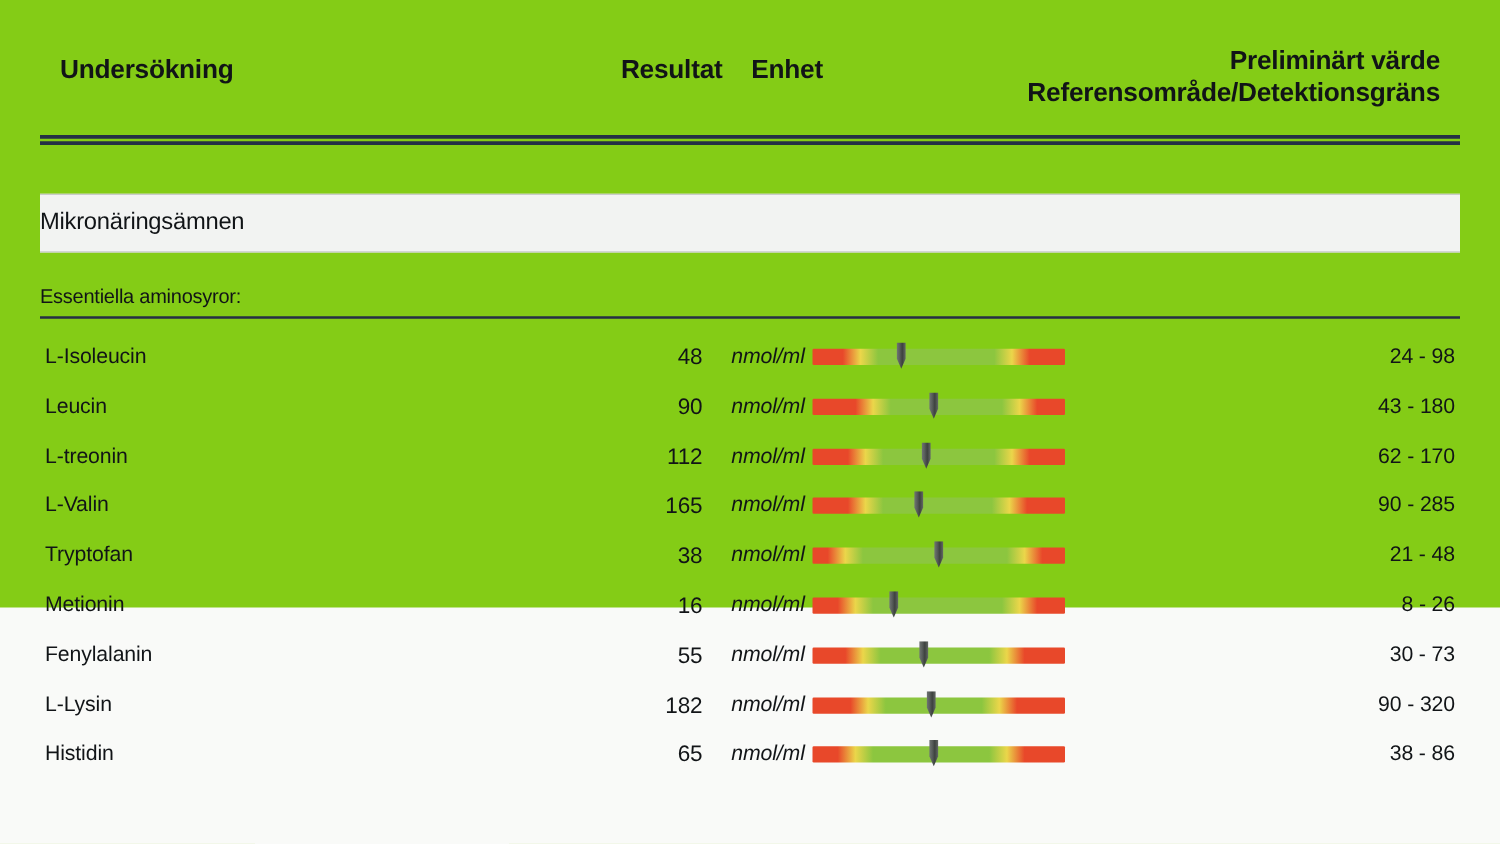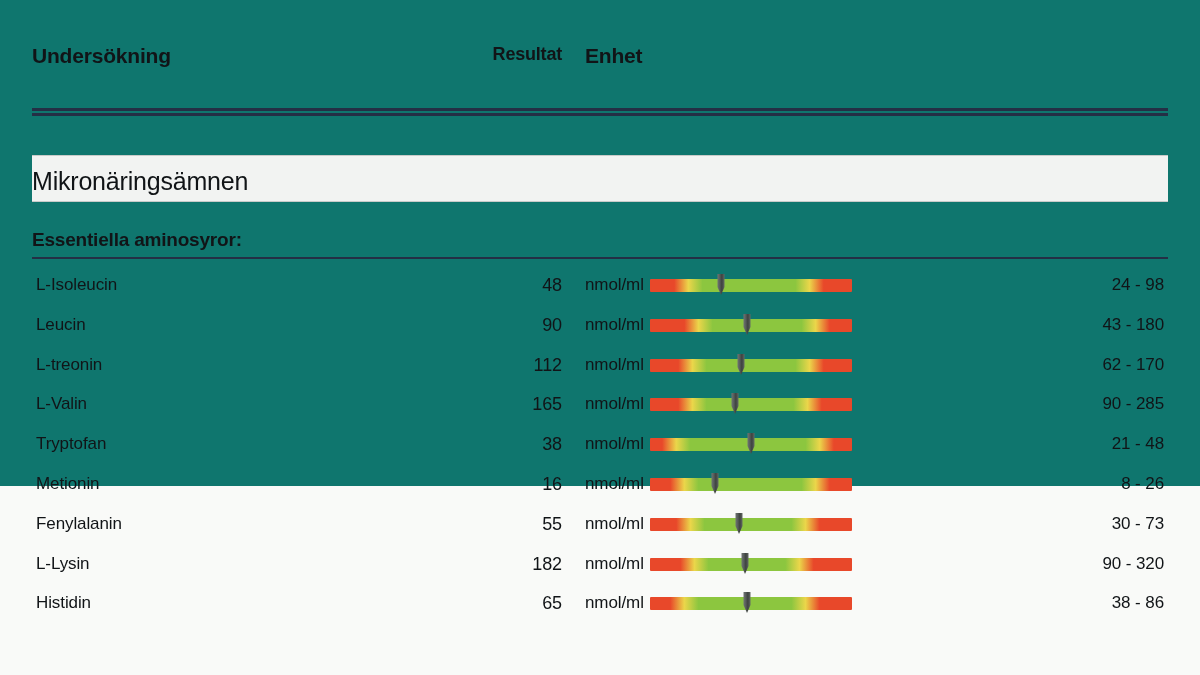--- a/index.html
+++ b/index.html
@@ -10,22 +10,22 @@
     background: #f9faf8;
     font-family: "Liberation Sans", sans-serif;
     color: #111417;
     overflow: hidden;
   }
 
   .page {
     position: relative;
     width: 1200px;
     height: 486px;
-    background: #0f766e;
-    padding: 0 32px;
+    background: #84cc16;
+    padding: 0 48px;
   }
 
   
   .table-header {
     position: relative;
     height: 72px;
     padding-top: 36px;
   }
   .hdr-undersokning {
     position: absolute;
@@ -34,21 +34,21 @@
     font-size: 21px;
     font-weight: bold;
     letter-spacing: -0.2px;
   }
   .hdr-resultat {
     position: absolute;
     left: 410px;
     top: 44px;
     width: 120px;
     text-align: right;
-    font-size: 18px;
+    font-size: 21px;
     font-weight: bold;
     letter-spacing: -0.2px;
   }
   .hdr-enhet {
     position: absolute;
     left: 553px;
     top: 44px;
     font-size: 21px;
     font-weight: bold;
     letter-spacing: -0.2px;
@@ -90,35 +90,35 @@
     top: 155px;
     height: 47px;
     background: #f2f3f2;
     border-top: 1px solid #c9cbc9;
     border-bottom: 1px solid #c9cbc9;
   }
   .section-band .label {
     position: absolute;
     left: 0;
     top: 11px;
-    font-size: 25px;
+    font-size: 19px;
     font-weight: 400;
     letter-spacing: -0.2px;
   }
 
   
   .subsection {
     position: absolute;
     left: 32px;
     right: 32px;
     top: 229px;
   }
   .subsection .label {
-    font-size: 19px;
-    font-weight: bold;
+    font-size: 16px;
+    font-weight: normal;
     letter-spacing: -0.2px;
     padding-bottom: 6px;
   }
   .subsection .underline {
     height: 2px;
     background: #242f45;
   }
 
   
   .rows {
@@ -148,20 +148,21 @@
     text-align: right;
     font-size: 18px;
     letter-spacing: -0.1px;
   }
   .cell-unit {
     position: absolute;
     left: 553px;
     top: 9px;
     font-size: 17px;
     letter-spacing: -0.1px;
+    font-style: italic;
   }
   .cell-ref {
     position: absolute;
     right: 4px;
     top: 9px;
     font-size: 17px;
     letter-spacing: -0.1px;
     white-space: nowrap;
   }
 
@@ -199,20 +200,24 @@
 </style>
 </head>
 <body>
 
 <div class="page">
 
   <div class="table-header">
     <div class="hdr-undersokning">Undersökning</div>
     <div class="hdr-resultat">Resultat</div>
     <div class="hdr-enhet">Enhet</div>
+    <div class="hdr-right">
+      <div>Preliminärt värde</div>
+      <div>Referensområde/Detektionsgräns</div>
+    </div>
   </div>
 
   <div class="double-rule">
     <div class="bar top"></div>
     <div class="bar bottom"></div>
   </div>
 
   <div class="section-band">
     <div class="label">Mikronäringsämnen</div>
   </div>

